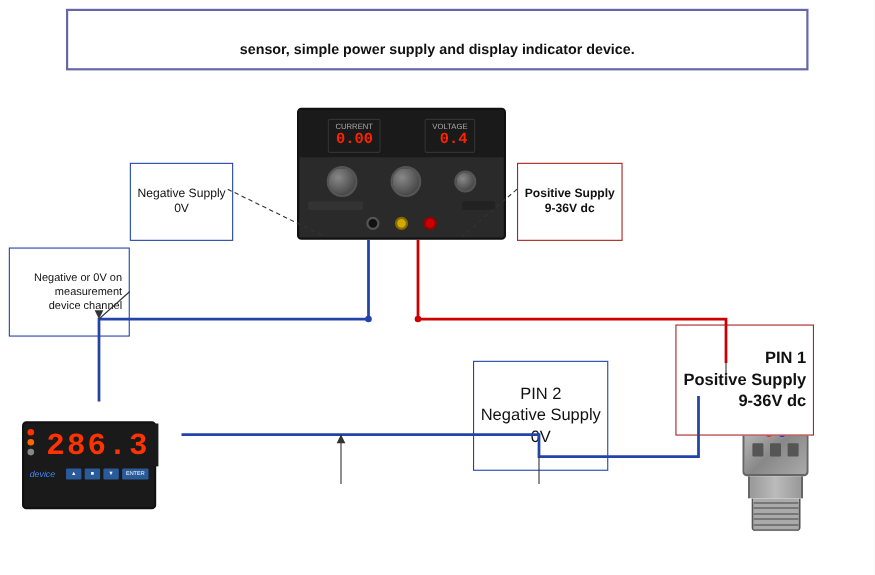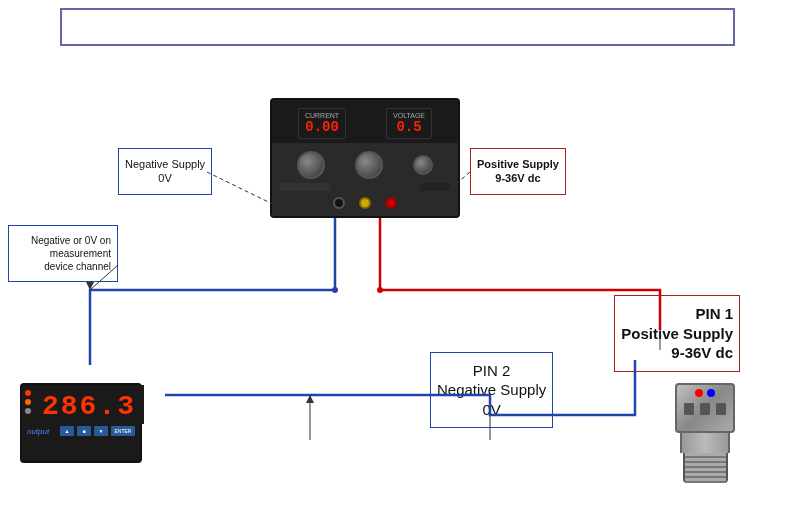--- a/index.html
+++ b/index.html
@@ -71,20 +71,21 @@
       font-size: 7px;
       color: #aaa;
       text-align: center;
     }
 
     .ps-readout-value {
       font-size: 14px;
       color: #ff2200;
       font-family: 'Courier New', monospace;
       font-weight: bold;
+      text-align: right;
     }
 
     .ps-controls {
       display: flex;
       justify-content: space-around;
       align-items: center;
       padding: 8px 10px 4px;
     }
 
     .ps-knob {
@@ -132,21 +133,21 @@
       background: #ccaa00;
       border-radius: 50%;
       border: 2px solid #886600;
     }
 
     
     .label-box {
       position: absolute;
       border: 1.5px solid #333;
       background: white;
-      padding: 8px 6px;
+      padding: 20px 6px;
       font-size: 11px;
       line-height: 1.3;
       color: #111;
       text-align: center;
     }
 
     .label-box-blue {
       border-color: #2244aa;
     }
 
@@ -281,32 +282,33 @@
     .ps-led-b { width: 8px; height: 8px; background: #0000ff; border-radius: 50%; }
   </style>
 </head>
 <body>
 
 <div class="main-container">
 
   <div class="title-box">
     <div class="title-text">
       <br>
+      <span>sensor, simple power supply and display indicator device.</span>
     </div>
   </div>
 
   <div class="power-supply">
     <div class="ps-display">
       <div class="ps-readout">
         <div class="ps-readout-label">CURRENT</div>
         <div class="ps-readout-value">0.00</div>
       </div>
       <div class="ps-readout">
         <div class="ps-readout-label">VOLTAGE</div>
-        <div class="ps-readout-value">0.5</div>
+        <div class="ps-readout-value">0.4</div>
       </div>
     </div>
     <div class="ps-controls">
       <div class="ps-knob"></div>
       <div class="ps-knob"></div>
       <div class="ps-knob-sm"></div>
     </div>
     <div style="padding: 0 8px 2px; display:flex; justify-content:space-between;">
       <div style="width:50px; height:8px; background:#333; border-radius:2px;"></div>
       <div style="width:30px; height:8px; background:#222; border-radius:2px;"></div>
@@ -323,21 +325,21 @@
       <div style="display:flex; flex-direction:column; gap:3px; padding:5px 3px;">
         <div class="md-led" style="background:#ff3300;"></div>
         <div class="md-led" style="background:#ff6600;"></div>
         <div class="md-led" style="background:#888;"></div>
       </div>
       <div class="md-display" style="flex:1;">
         <div class="md-digits">286.3</div>
       </div>
     </div>
     <div class="md-footer">
-      <div class="md-brand">output</div>
+      <div class="md-brand">device</div>
       <div class="md-buttons">
         <div class="md-btn">▲</div>
         <div class="md-btn">■</div>
         <div class="md-btn">▼</div>
         <div class="md-btn" style="width:24px;">ENTER</div>
       </div>
     </div>
   </div>
 
   <div class="pressure-sensor">

